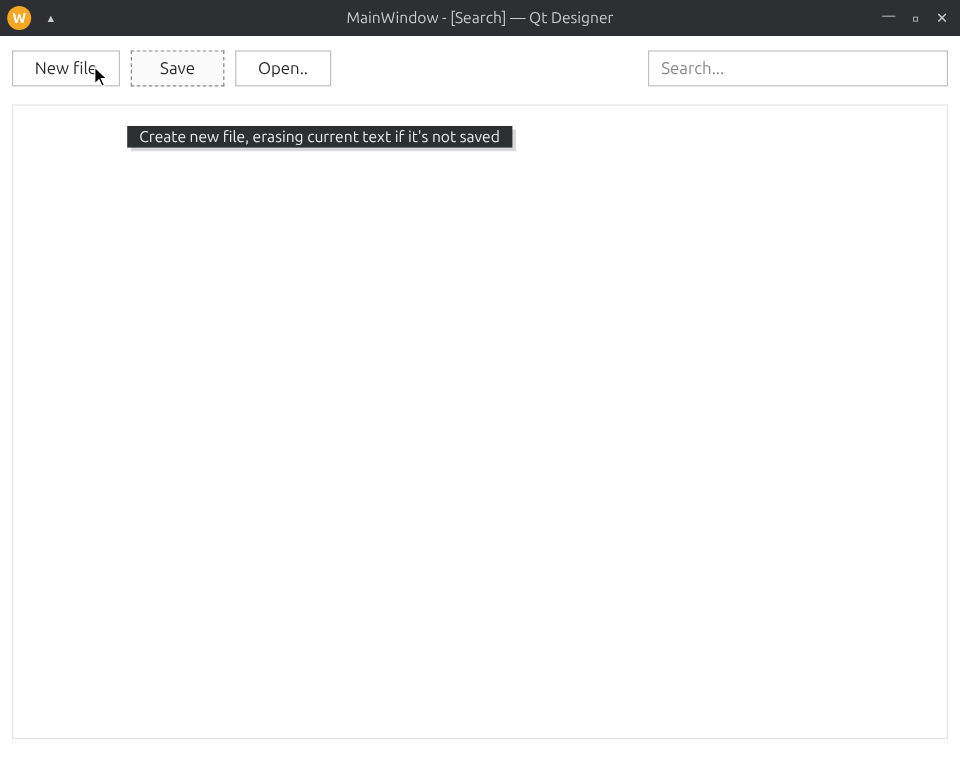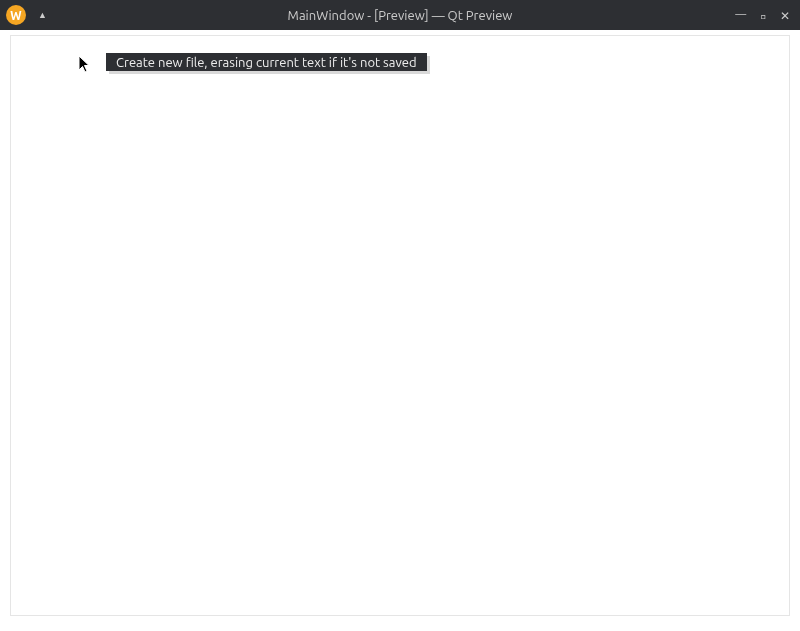--- a/index.html
+++ b/index.html
@@ -133,29 +133,35 @@
     }
   </style>
 </head>
 <body>
 
 <div class="titlebar">
   <div class="app-icon">
     <span>W</span>
   </div>
   <span class="dropdown-arrow">▲</span>
-  <div class="title-text">MainWindow - [Preview] — Qt Preview</div>
+  <div class="title-text">MainWindow - [Search] — Qt Designer</div>
   <div class="window-controls">
     <span class="min-icon"></span>
     <span class="max-icon"></span>
     <span class="close-icon"></span>
   </div>
 </div>
 
 <div class="app-body">
+  <div class="toolbar">
+    <button class="btn">New file</button>
+    <button class="btn highlight">Save</button>
+    <button class="btn">Open..</button>
+    <input type="text" class="search-field" placeholder="Search..." style="">
+  </div>
   <div class="content-area">
     <div class="tooltip-box">Create new file, erasing current text if it's not saved</div>
   </div>
 </div>
 
 <svg class="cursor" viewBox="0 0 14 20">
   <path d="M1 1 L1 15 L4.5 11.5 L7 17 L9 16 L6.5 10.5 L11 10.5 Z" fill="black" stroke="white" stroke-width="1"></path>
 </svg>
 
 </body></html>

